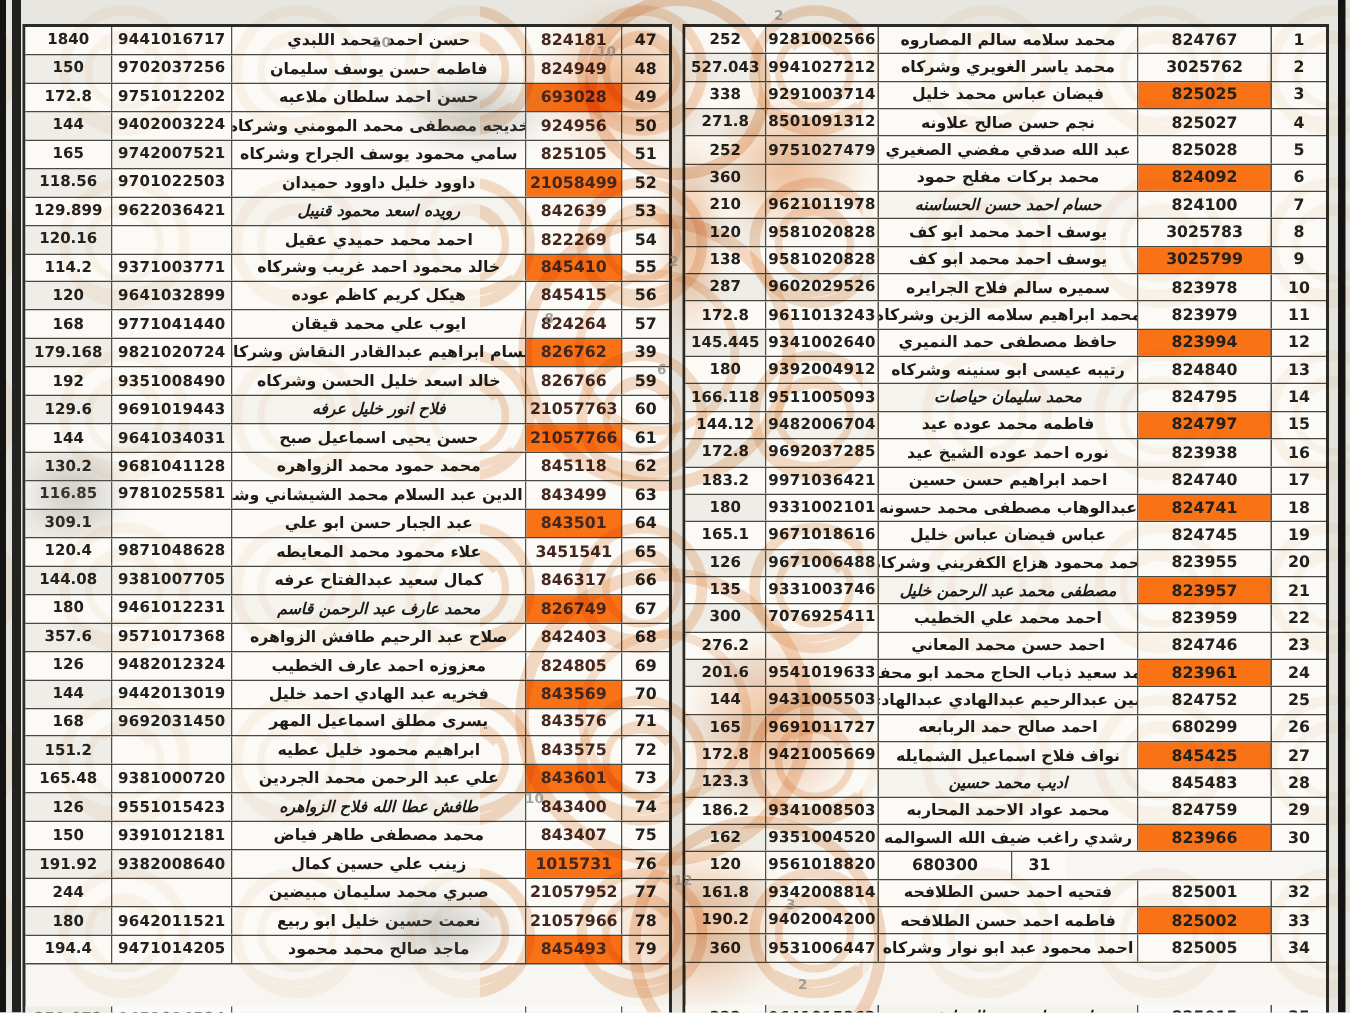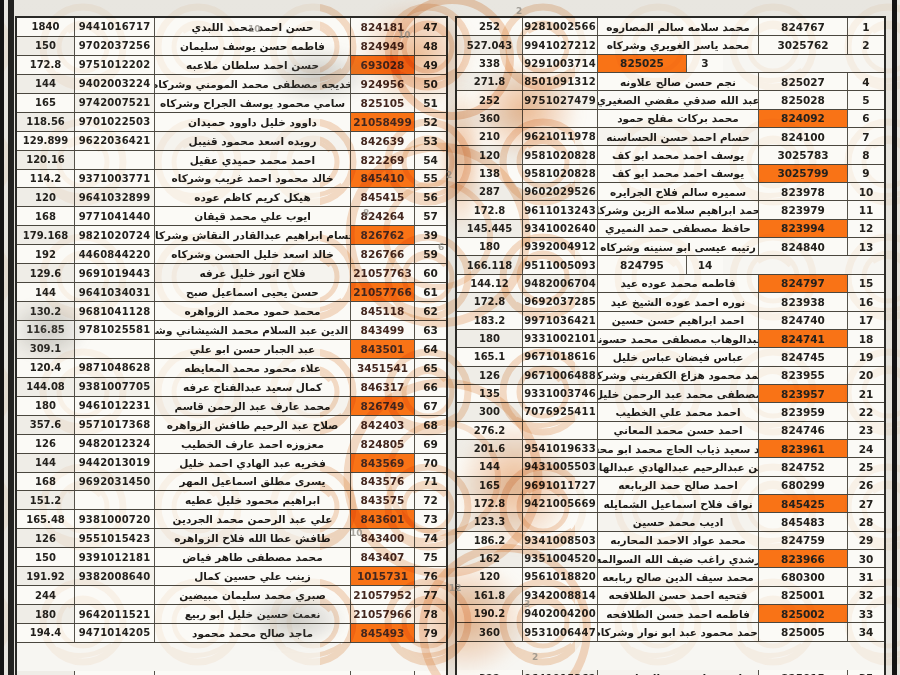--- a/index.html
+++ b/index.html
@@ -34,30 +34,30 @@
     color:#23211d;font-weight:bold;font-size:10px;
     white-space:nowrap;overflow:hidden;
     background:#fbfaf6;
   }
   .cell:last-child{border-right:none;}
   .c-amount{width:58px;}
   .c-id{width:80px;letter-spacing:.2px;}
   .c-name{flex:1;font-size:10.5px;direction:rtl;color:#1d1b18;}
   .c-ref{width:64px;font-size:10.5px;}
   .c-num{width:31px;font-size:10.5px;}
-  .t-right .c-amount{width:66px;}
+  .t-right .c-amount{width:54px;}
   .t-right .c-id{width:75px;}
   .t-right .c-ref{width:89px;}
   .t-right .c-num{width:36px;}
   .t-left .c-ref{color:#43271f;}
   
   .trow:nth-child(2n) .c-amount{background:#efede7;}
   .trow:nth-child(3n) .c-ref{background:#f97316;}
   .trow:nth-child(5n) .c-id{background:#f3f1eb;}
-  .trow:nth-child(7n) .c-name{background:#f5f3ee;}
+  .trow:nth-child(7n) .c-name{background:#f5f3ee;font-style:italic;}
   
   .wm-svg{position:absolute;left:0;top:0;pointer-events:none;mix-blend-mode:multiply;}
   .blob{position:absolute;border-radius:50%;pointer-events:none;mix-blend-mode:multiply;
         filter:blur(6px);
         background:radial-gradient(closest-side, rgba(224,123,47,.5), rgba(224,123,47,0));}
   .smudge{position:absolute;border-radius:50%;pointer-events:none;
         filter:blur(5px);
         background:radial-gradient(closest-side, rgba(110,108,100,.35), rgba(110,108,100,0));}
   .wm-digit{position:absolute;color:#8b8880;font-size:9px;font-weight:bold;
         pointer-events:none;opacity:.75;}
@@ -151,21 +151,21 @@
       </div>
       <div class="trow">
         <div class="cell c-amount">179.168</div>
         <div class="cell c-id">9821020724</div>
         <div class="cell c-name">حسام ابراهيم عبدالقادر النقاش وشركاه</div>
         <div class="cell c-ref">826762</div>
         <div class="cell c-num">39</div>
       </div>
       <div class="trow">
         <div class="cell c-amount">192</div>
-        <div class="cell c-id">4460844220</div>
+        <div class="cell c-id">9351008490</div>
         <div class="cell c-name">خالد اسعد خليل الحسن وشركاه</div>
         <div class="cell c-ref">826766</div>
         <div class="cell c-num">59</div>
       </div>
       <div class="trow">
         <div class="cell c-amount">129.6</div>
         <div class="cell c-id">9691019443</div>
         <div class="cell c-name">فلاح انور خليل عرفه</div>
         <div class="cell c-ref">21057763</div>
         <div class="cell c-num">60</div>
@@ -323,20 +323,21 @@
       <div class="trow">
         <div class="cell c-amount">527.043</div>
         <div class="cell c-id">9941027212</div>
         <div class="cell c-name">محمد ياسر الغويري وشركاه</div>
         <div class="cell c-ref">3025762</div>
         <div class="cell c-num">2</div>
       </div>
       <div class="trow">
         <div class="cell c-amount">338</div>
         <div class="cell c-id">9291003714</div>
+        <div class="cell c-name">فيضان عباس محمد خليل</div>
         <div class="cell c-ref">825025</div>
         <div class="cell c-num">3</div>
       </div>
       <div class="trow">
         <div class="cell c-amount">271.8</div>
         <div class="cell c-id">8501091312</div>
         <div class="cell c-name">نجم حسن صالح علاونه</div>
         <div class="cell c-ref">825027</div>
         <div class="cell c-num">4</div>
       </div>
@@ -399,20 +400,21 @@
       <div class="trow">
         <div class="cell c-amount">180</div>
         <div class="cell c-id">9392004912</div>
         <div class="cell c-name">رتيبه عيسى ابو سنينه وشركاه</div>
         <div class="cell c-ref">824840</div>
         <div class="cell c-num">13</div>
       </div>
       <div class="trow">
         <div class="cell c-amount">166.118</div>
         <div class="cell c-id">9511005093</div>
+        <div class="cell c-name">محمد سليمان حياصات</div>
         <div class="cell c-ref">824795</div>
         <div class="cell c-num">14</div>
       </div>
       <div class="trow">
         <div class="cell c-amount">144.12</div>
         <div class="cell c-id">9482006704</div>
         <div class="cell c-name">فاطمه محمد عوده عيد</div>
         <div class="cell c-ref">824797</div>
         <div class="cell c-num">15</div>
       </div>
@@ -517,21 +519,20 @@
       <div class="trow">
         <div class="cell c-amount">162</div>
         <div class="cell c-id">9351004520</div>
         <div class="cell c-name">رشدي راغب ضيف الله السوالمه</div>
         <div class="cell c-ref">823966</div>
         <div class="cell c-num">30</div>
       </div>
       <div class="trow">
         <div class="cell c-amount">120</div>
         <div class="cell c-id">9561018820</div>
-        <div class="cell c-name">محمد سيف الدين صالح ربابعه</div>
         <div class="cell c-ref">680300</div>
         <div class="cell c-num">31</div>
       </div>
       <div class="trow">
         <div class="cell c-amount">161.8</div>
         <div class="cell c-id">9342008814</div>
         <div class="cell c-name">فتحيه احمد حسن الطلافحه</div>
         <div class="cell c-ref">825001</div>
         <div class="cell c-num">32</div>
       </div>

